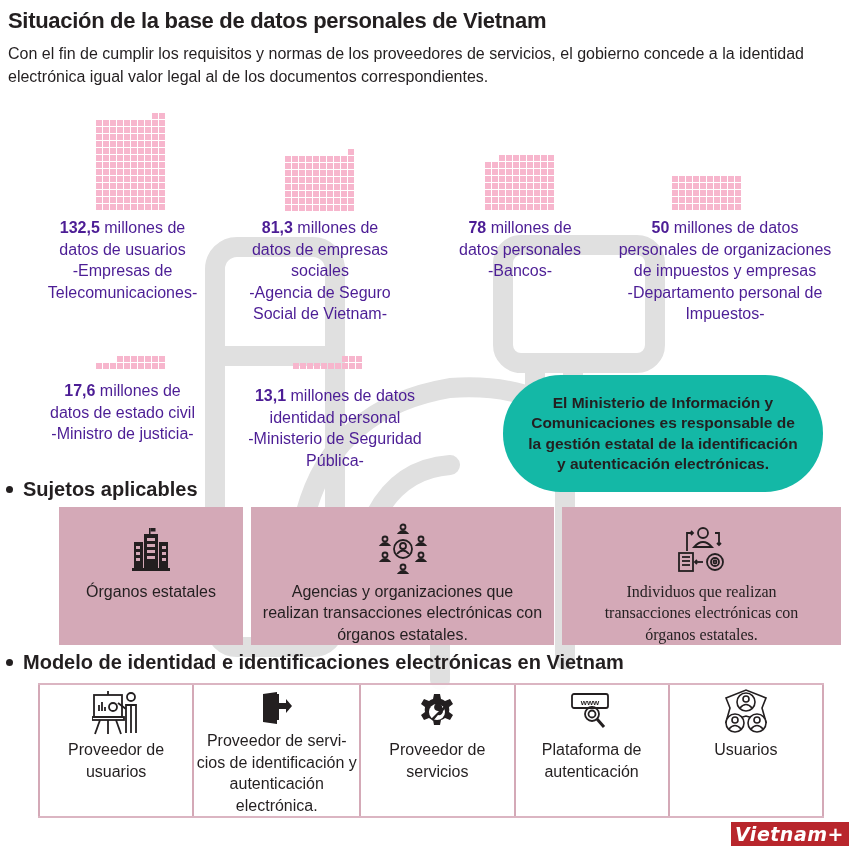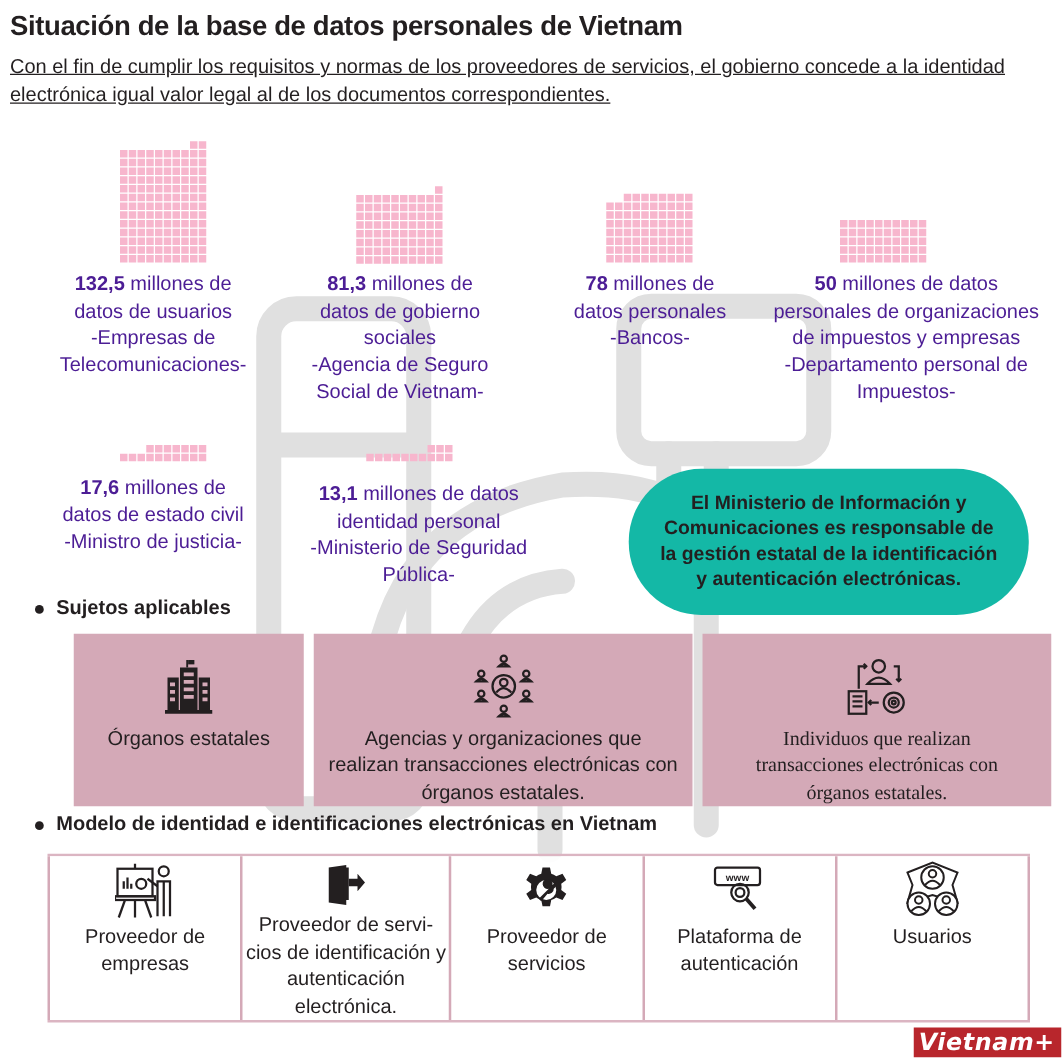--- a/index.html
+++ b/index.html
@@ -2,34 +2,34 @@
 <html><head>
 <meta charset="utf-8">
 <style>
   * { margin: 0; padding: 0; box-sizing: border-box; }
   html, body { width: 850px; height: 846px; background: #ffffff; overflow: hidden; }
   body { position: relative; font-family: "Liberation Sans", sans-serif; color: #231f20; }
 
   .bg-graphic { position: absolute; left: 0; top: 0; width: 850px; height: 846px; z-index: 0; }
 
   .title { position: absolute; left: 8px; top: 8px; font-size: 22px; font-weight: bold; color: #231f20; letter-spacing: -0.3px; z-index: 2; }
-  .subtitle { position: absolute; left: 8px; top: 42px; width: 800px; font-size: 16px; line-height: 23px; color: #231f20; z-index: 2; text-decoration: underline; }
+  .subtitle { position: absolute; left: 8px; top: 42px; width: 800px; font-size: 16px; line-height: 23px; color: #231f20; z-index: 2; }
 
   .waffle { position: absolute; z-index: 2; display: flex; flex-direction: column-reverse; gap: 1px; }
   .waffle-row { display: flex; gap: 1px; justify-content: flex-start; }
   .waffle-row.align-right { justify-content: flex-end; }
   .sq { width: 6px; height: 6px; background: #f7b6cd; }
 
   .stat { position: absolute; z-index: 2; text-align: center; font-size: 16px; line-height: 21.5px; color: #4c1d95; }
   .stat b { font-weight: bold; }
 
   .ministry-pill { position: absolute; left: 503px; top: 375px; width: 320px; height: 117px; background: #14b8a6; border-radius: 58px; z-index: 2;
     display: flex; align-items: center; justify-content: center; text-align: center; font-weight: bold; font-size: 15.5px; line-height: 20.5px; padding: 0 20px; color: #231f20; }
 
-  .section-head { position: absolute; left: 28px; z-index: 2; font-weight: bold; font-size: 16px; color: #231f20; display: flex; align-items: center; gap: 10px; }
+  .section-head { position: absolute; left: 6px; z-index: 2; font-weight: bold; font-size: 20px; color: #231f20; display: flex; align-items: center; gap: 10px; }
   .bullet { width: 7px; height: 7px; border-radius: 50%; background: #231f20; display: inline-block; }
 
   .subjects { position: absolute; left: 40px; top: 507px; z-index: 2; display: flex; gap: 8px; padding-left: 19px; }
   .subject-card { background: #d4a9b7; height: 138px; display: flex; flex-direction: column; align-items: center; padding-top: 14px; text-align: center; font-size: 16px; line-height: 21.5px; color: #231f20; }
   .subject-card .icon-box { height: 56px; display: flex; align-items: center; justify-content: center; margin-bottom: 4px; }
 
   .model { position: absolute; left: 38px; top: 683px; width: 786px; height: 135px; z-index: 2; border-top: 2px solid #dbb5c2; border-bottom: 2px solid #dbb5c2; display: flex; }
   .model-col { flex: 1; border-left: 2px solid #d4a9b7; display: flex; flex-direction: column; align-items: center; text-align: center; padding-top: 2px; font-size: 16px; line-height: 21.5px; color: #231f20; background: rgba(255,255,255,0.92); }
   .model-col:last-child { border-right: 2px solid #d4a9b7; }
   .model-col .icon-box { height: 50px; display: flex; align-items: center; justify-content: center; margin-bottom: 2px; }
@@ -524,21 +524,21 @@
   </div>
 
 <div class="stat" style="left:30px; top:217px; width:185px;">
   <div><b>132,5</b> <span>millones de</span></div>
   <div>datos de usuarios</div>
   <div>-Empresas de</div>
   <div>Telecomunicaciones-</div>
 </div>
 <div class="stat" style="left:235px; top:217px; width:170px;">
   <div><b>81,3</b> <span>millones de</span></div>
-  <div>datos de gobierno</div>
+  <div>datos de empresas</div>
   <div>sociales</div>
   <div>-Agencia de Seguro</div>
   <div>Social de Vietnam-</div>
 </div>
 <div class="stat" style="left:445px; top:217px; width:150px;">
   <div><b>78</b> <span>millones de</span></div>
   <div>datos personales</div>
   <div>-Bancos-</div>
 </div>
 <div class="stat" style="left:605px; top:217px; width:240px;">
@@ -655,21 +655,21 @@
         <line x1="7" y1="22" x2="7" y2="16"></line>
           <line x1="10" y1="22" x2="10" y2="13"></line>
           <line x1="13" y1="22" x2="13" y2="18"></line>
         <circle cx="21" cy="18" r="4"></circle>
         <circle cx="39" cy="8" r="4"></circle>
           <path d="M34 44 V16 H44 V44"></path>
           <line x1="39" y1="16" x2="39" y2="44"></line>
         <line x1="34" y1="20" x2="26" y2="14"></line>
       </svg>
     </div>
-    <div style="width:120px;">Proveedor de empresas</div>
+    <div style="width:120px;">Proveedor de usuarios</div>
   </div>
   <div class="model-col">
     <div class="icon-box">
       <svg width="32" height="36" viewBox="0 0 32 36">
         <path d="M2 4 L16 2 L16 34 L2 32 Z" fill="#231f20"></path>
         <rect x="14" y="4" width="4" height="26" fill="#231f20"></rect>
         <path d="M18 13 H25 V9 L31 16 L25 23 V19 H18 Z" fill="#231f20"></path>
       </svg>
     </div>
     <div style="width:165px;">Proveedor de servi-cios de identificación y autenticación electrónica.</div>

